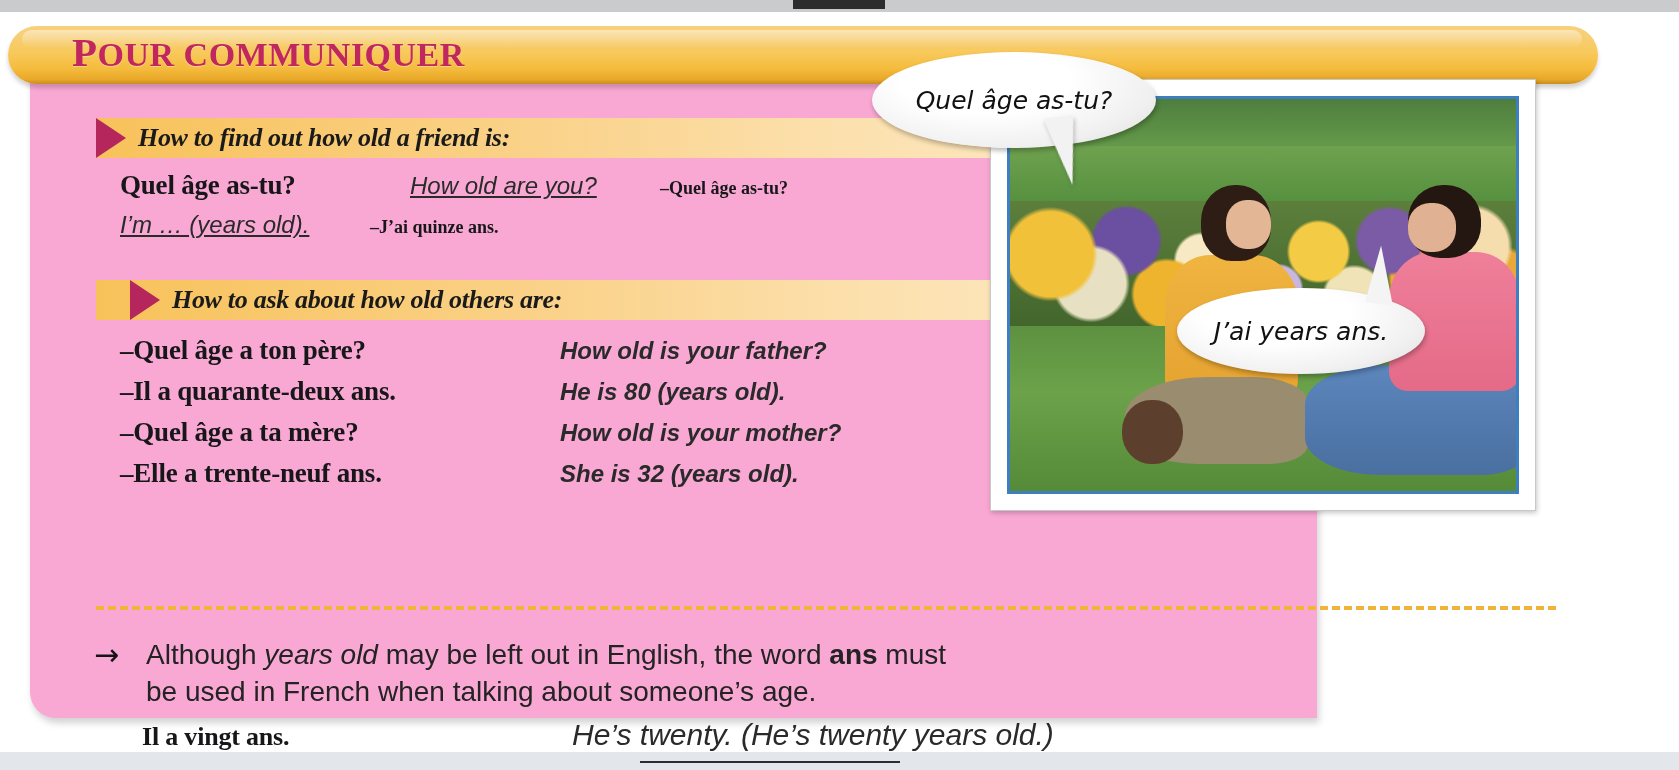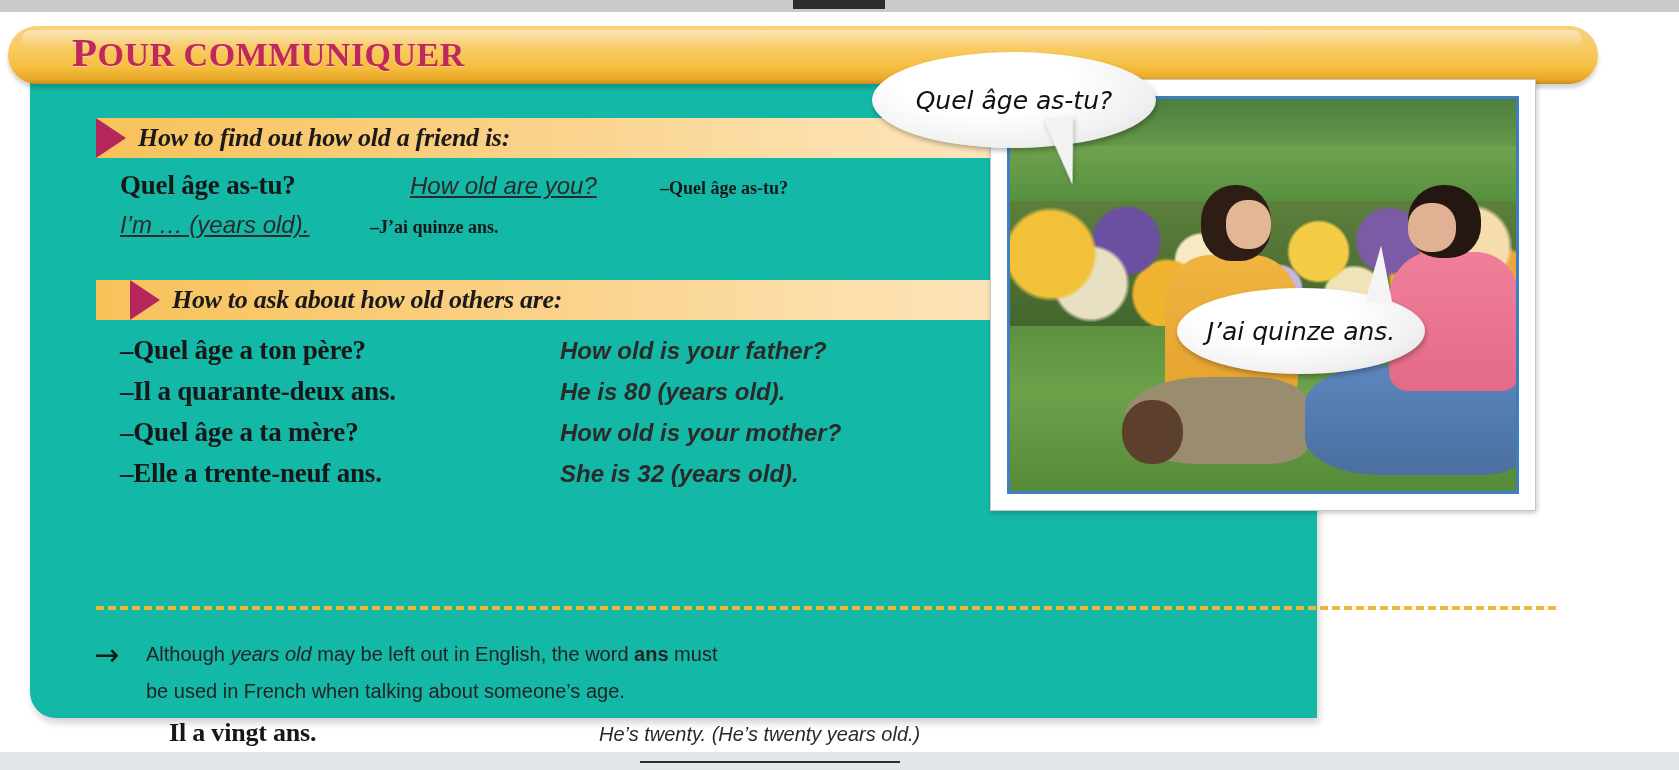--- a/index.html
+++ b/index.html
@@ -50,21 +50,21 @@
     top: 12px;
     width: 1595px;
     height: 730px;
   }
   .panel-body {
     position: absolute;
     left: 22px;
     top: 46px;
     width: 1287px;
     height: 660px;
-    background: #14b8a6;
+    background: #f9a8d4;
     border-radius: 0 0 0 26px;
     box-shadow: 2px 5px 7px rgba(0,0,0,0.18);
   }
   .panel-header {
     position: absolute;
     left: 0;
     top: 14px;
     width: 1590px;
     height: 58px;
     border-radius: 29px;
@@ -181,38 +181,38 @@
     left: 0;
     top: 4px;
     font-size: 30px;
     line-height: 1;
     color: #141414;
     font-family: "DejaVu Sans", sans-serif;
   }
   .note-text {
     margin-left: 52px;
     font-family: "Liberation Sans", sans-serif;
-    font-size: 20px;
+    font-size: 28px;
     line-height: 37px;
     color: #232323;
   }
   .note-text i { font-style: italic; }
   .note-text b { font-weight: bold; }
   .note-example {
-    margin-left: 75px;
+    margin-left: 48px;
     margin-top: 8px;
     display: flex;
     align-items: baseline;
   }
   .note-example .fr {
     width: 430px;
     font-size: 26px;
   }
   .note-example .en {
-    font-size: 20px;
+    font-size: 30px;
   }
 
   
   .photo-frame {
     position: absolute;
     left: 990px;
     top: 79px;
     width: 546px;
     height: 432px;
     background: #ffffff;
@@ -454,17 +454,17 @@
     </div>
   </div>
 </div>
 
 <div class="bubble" id="bubble1">
   <div class="tail"></div>
   <span class="bubble-text">Quel âge as-tu?</span>
 </div>
 <div class="bubble" id="bubble2">
   <div class="tail"></div>
-  <span class="bubble-text">J’ai quinze ans.</span>
+  <span class="bubble-text">J’ai years ans.</span>
 </div>
 
 <div class="page-bottom-band"></div>
 <div class="page-bottom-tab"></div>
 
 </body></html>

